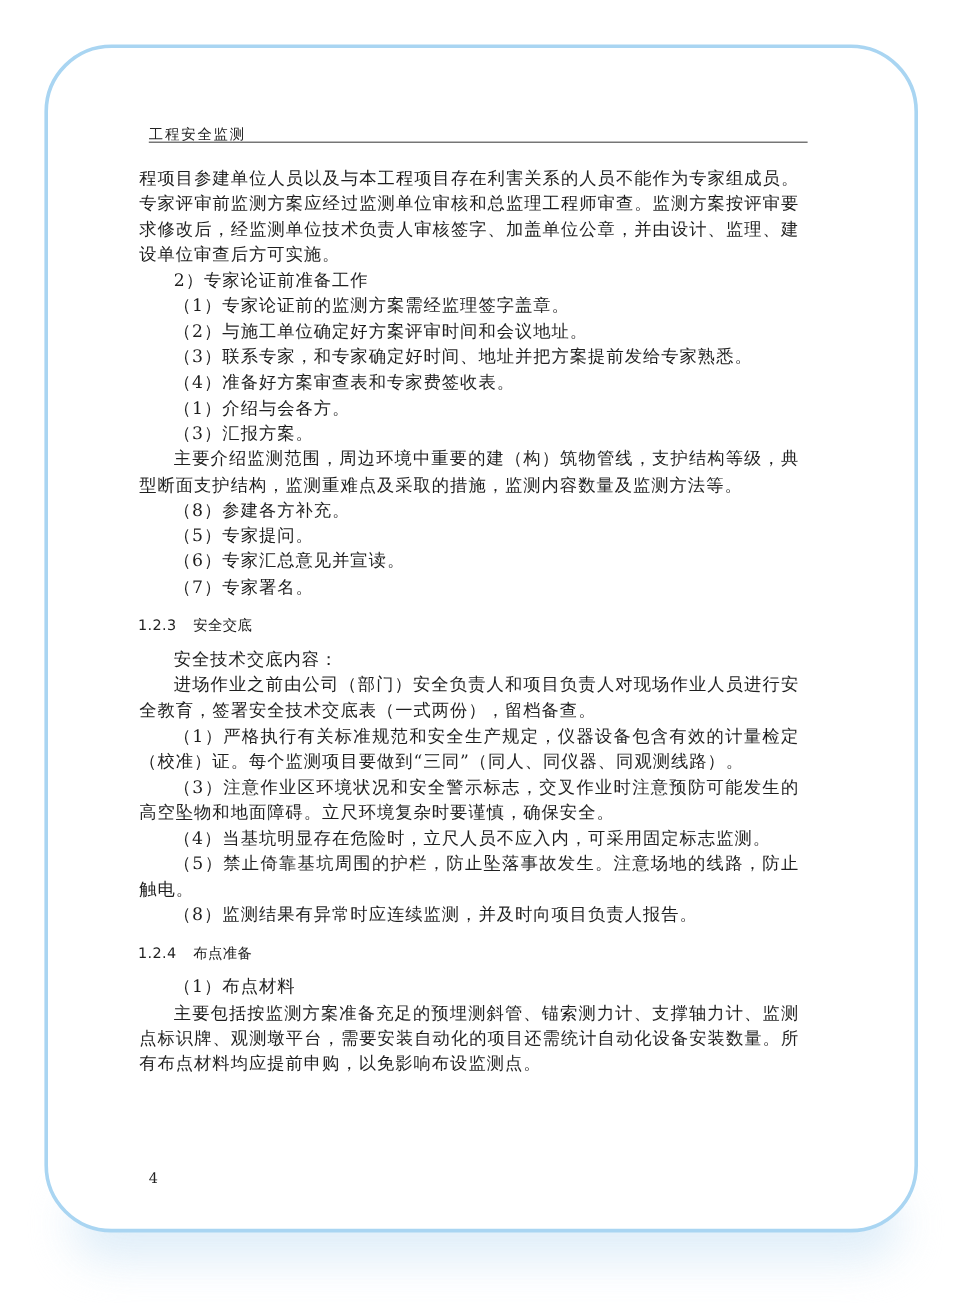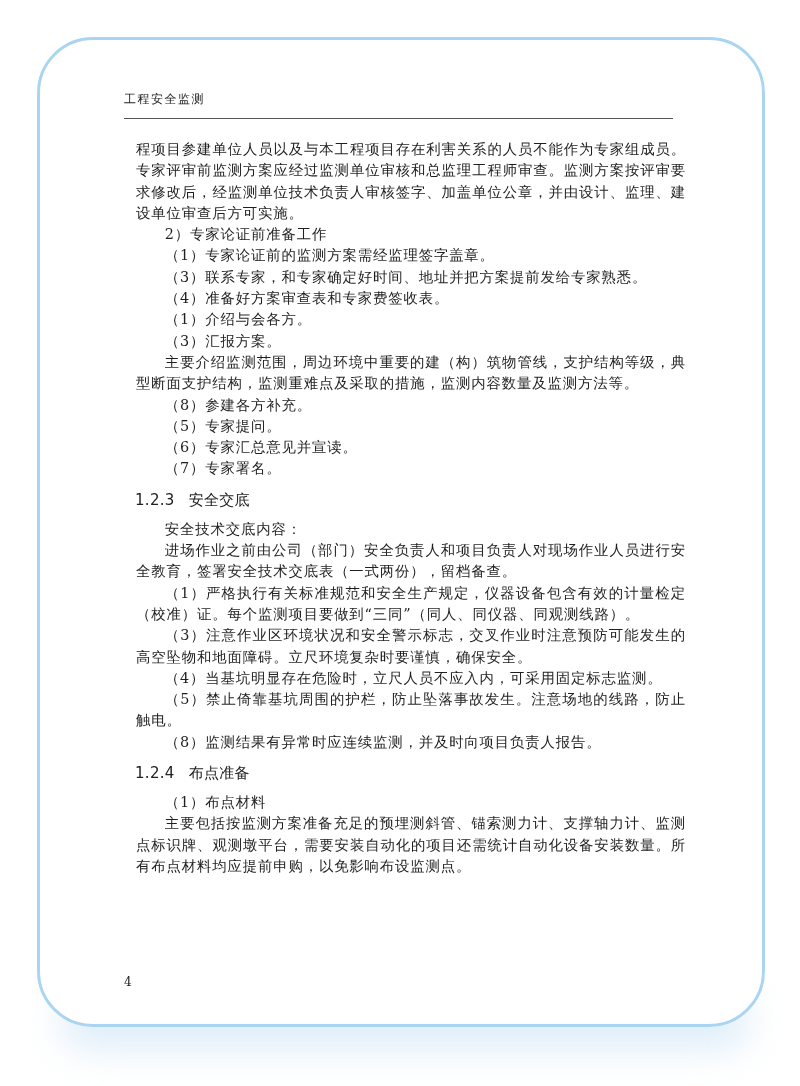--- a/index.html
+++ b/index.html
@@ -32,49 +32,49 @@
     width: 722px;
     height: 984px;
     border: 3px solid #a9d5f2;
     border-radius: 56px;
     background: #ffffff;
     box-sizing: content-box;
   }
   .running-head {
     position: absolute;
     left: 124px;
-    top: 91px;
+    top: 104px;
     font-size: 12px;
     letter-spacing: 1.5px;
     color: #222;
   }
   .head-rule {
     position: absolute;
     left: 124px;
     top: 118px;
     width: 549px;
     height: 1px;
     background: #555;
   }
   .body-text {
     position: absolute;
-    left: 136px;
+    left: 116px;
     top: 139px;
     width: 550px;
     font-size: 14.4px;
     line-height: 21.3px;
     color: #1f1f1f;
     letter-spacing: 0.85px;
     text-align: justify;
   }
   .p { margin: 0; text-indent: 2em; }
   .p.noindent { text-indent: 0; }
   .h {
     font-family: "DejaVu Sans", "Liberation Sans", sans-serif;
-    font-size: 15px;
+    font-size: 12px;
     color: #222;
     letter-spacing: 0.3px;
     margin: 10px 0 8px -1px;
     text-indent: 0;
     line-height: 21px;
   }
   .h .num { margin-right: 14px; }
   .page-num {
     position: absolute;
     left: 124px;
@@ -90,20 +90,21 @@
 <div class="frame"></div>
 
 <div class="running-head">工程安全监测</div>
 <div class="head-rule"></div>
 
 <div class="body-text">
   <p class="p noindent">程项目参建单位人员以及与本工程项目存在利害关系的人员不能作为专家组成员。专家评审前监测方案应经过监测单位审核和总监理工程师审查。监测方案按评审要求修改后，经监测单位技术负责人审核签字、加盖单位公章，并由设计、监理、建设单位审查后方可实施。</p>
 
   <p class="p">2）专家论证前准备工作</p>
   <p class="p">（1）专家论证前的监测方案需经监理签字盖章。</p>
+  <p class="p">（2）与施工单位确定好方案评审时间和会议地址。</p>
   <p class="p">（3）联系专家，和专家确定好时间、地址并把方案提前发给专家熟悉。</p>
   <p class="p">（4）准备好方案审查表和专家费签收表。</p>
 
   <p class="p">（1）介绍与会各方。</p>
   <p class="p">（3）汇报方案。</p>
   <p class="p">主要介绍监测范围，周边环境中重要的建（构）筑物管线，支护结构等级，典型断面支护结构，监测重难点及采取的措施，监测内容数量及监测方法等。</p>
   <p class="p">（8）参建各方补充。</p>
   <p class="p">（5）专家提问。</p>
   <p class="p">（6）专家汇总意见并宣读。</p>
   <p class="p">（7）专家署名。</p>

